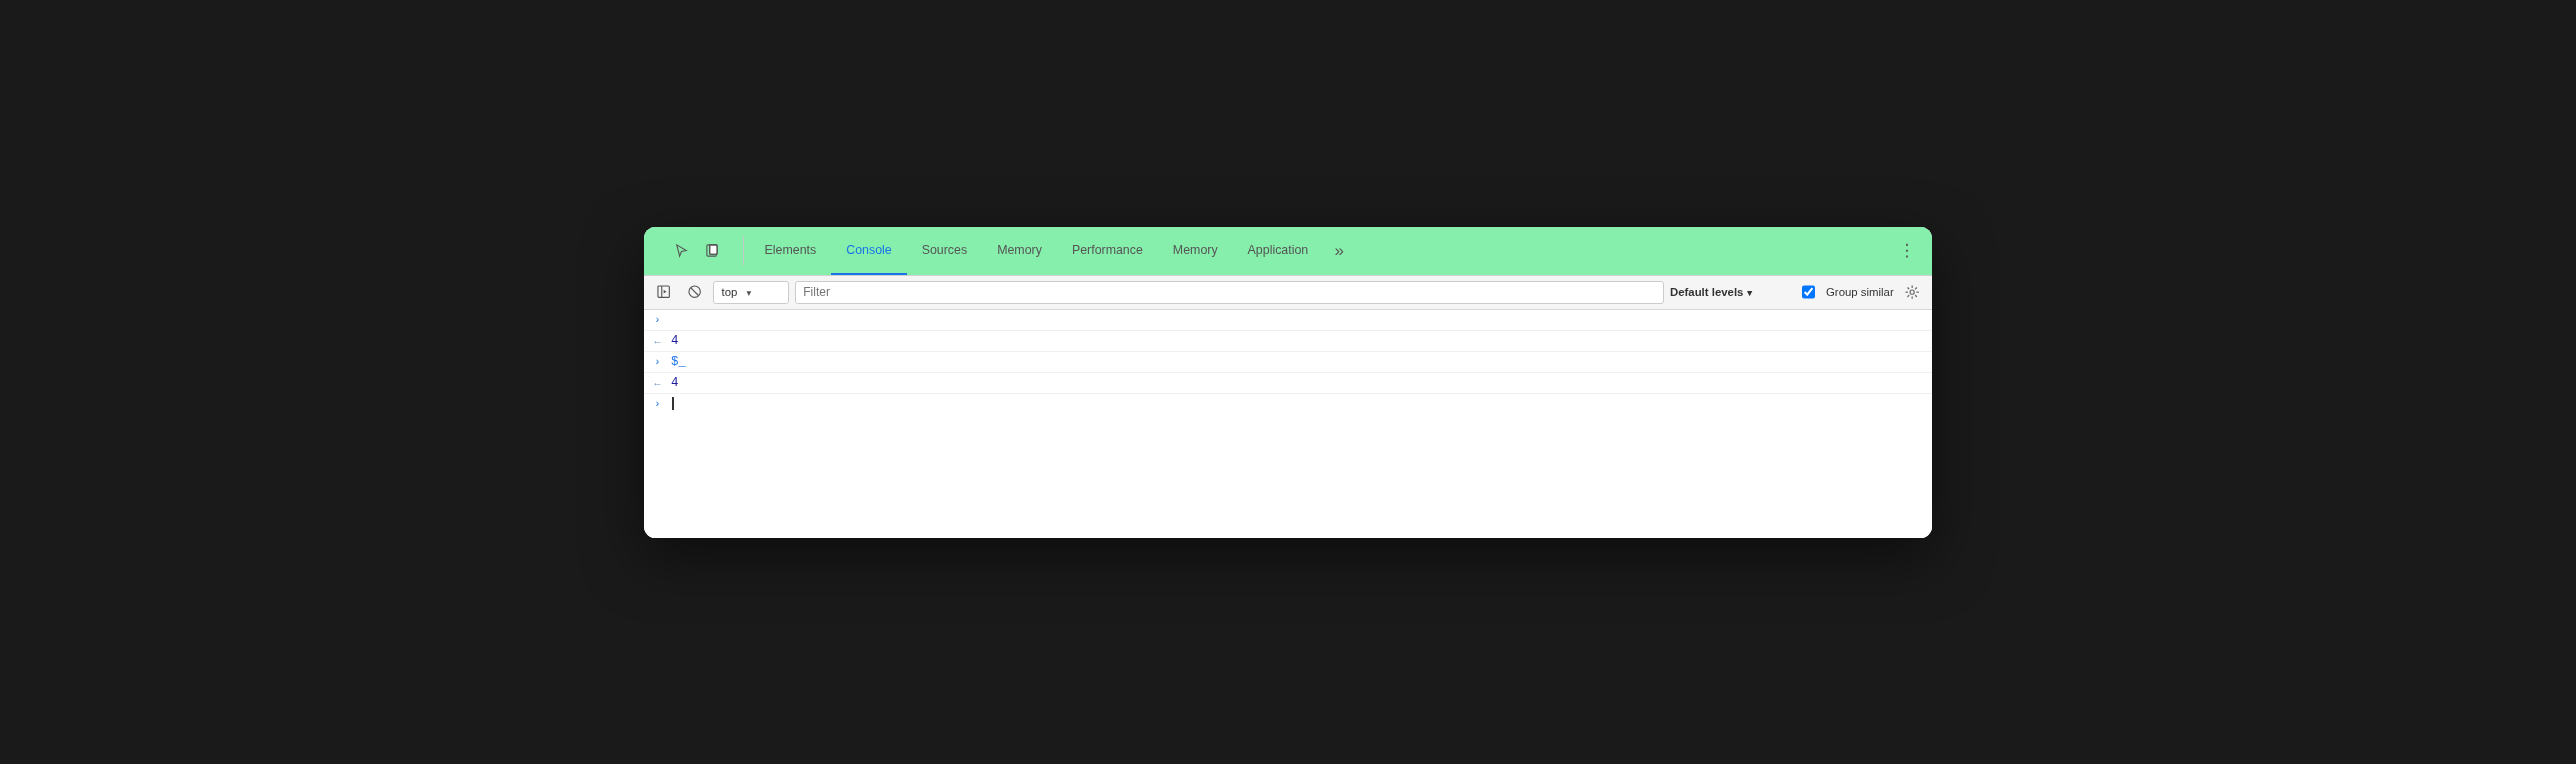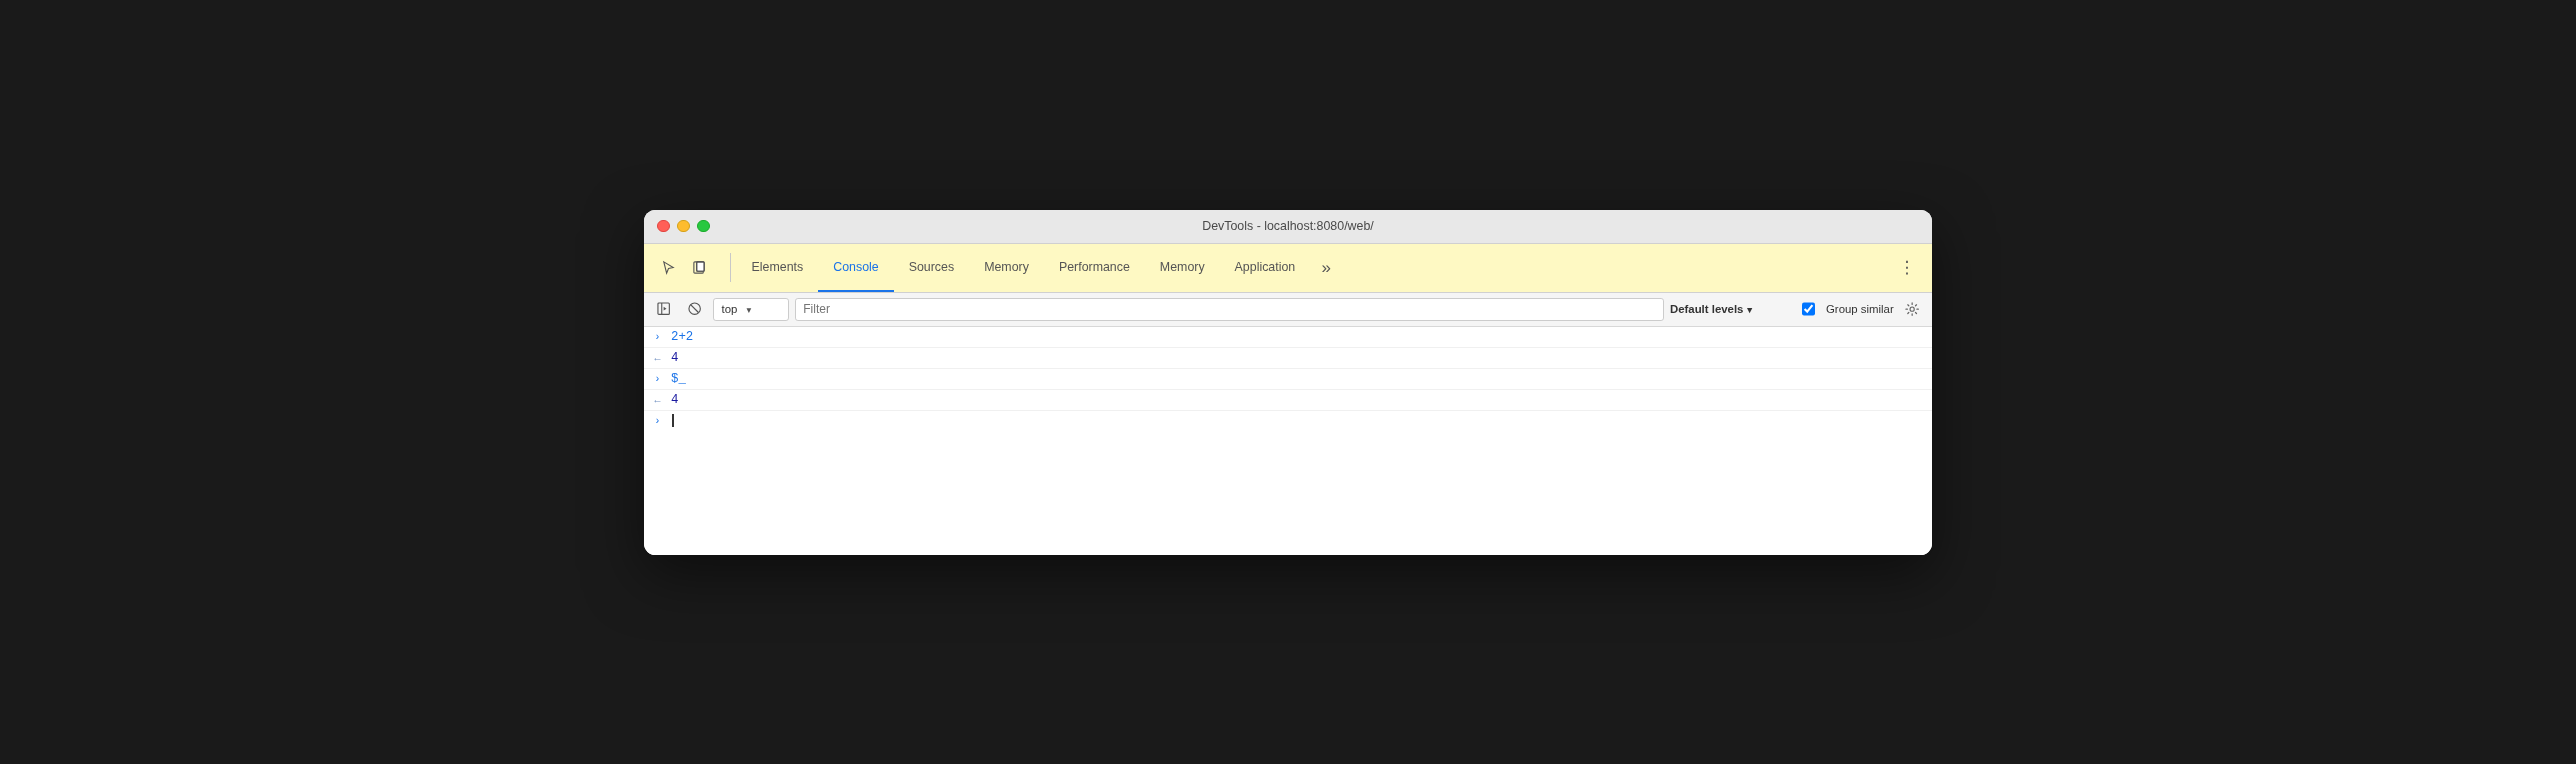--- a/index.html
+++ b/index.html
@@ -50,26 +50,26 @@
     .title-text {
       position: absolute;
       left: 50%;
       transform: translateX(-50%);
       font-size: 12.4px;
       color: #4a4a4a;
     }
 
     
     .tab-bar {
-      background: #fef9c3;
+      background: #86efac;
       display: flex;
       align-items: stretch;
       height: 49px;
       border-bottom: 1px solid #d0d0d0;
-      padding-left: 11px;
+      padding-left: 24px;
     }
 
     .tab-bar-left-icons {
       display: flex;
       align-items: center;
       gap: 3.8px;
       padding-right: 11.4px;
     }
 
     .icon-btn {
@@ -316,28 +316,20 @@
     }
 
     
     .icon-cursor svg, .icon-layers svg { width: 15px; height: 15px; }
   </style>
 </head>
 <body>
 
 <div class="window">
 
-  <div class="title-bar">
-    <div class="traffic-lights">
-      <div class="traffic-light close"></div>
-      <div class="traffic-light minimize"></div>
-      <div class="traffic-light maximize"></div>
-    </div>
-    <span class="title-text">DevTools - localhost:8080/web/</span>
-  </div>
 
   <div class="tab-bar">
     <div class="tab-bar-left-icons">
 
       <div class="icon-btn icon-cursor">
         <svg viewBox="0 0 16 16" fill="none" xmlns="http://www.w3.org/2000/svg">
           <path d="M3 2L13 8L8 9L6 14L3 2Z" stroke="#555" stroke-width="1.2" fill="none"></path>
         </svg>
       </div>
 
@@ -426,21 +418,20 @@
         <circle cx="7.5" cy="7.5" r="2.2" stroke="#666" stroke-width="1.2" fill="none"></circle>
         <path d="M7.5 1v1.5M7.5 12.5V14M1 7.5h1.5M12.5 7.5H14M2.93 2.93l1.06 1.06M11.01 11.01l1.06 1.06M2.93 12.07l1.06-1.06M11.01 3.99l1.06-1.06" stroke="#666" stroke-width="1.3" stroke-linecap="round"></path>
       </svg>
     </div>
   </div>
 
   <div class="console-content">
 
     <div class="console-row">
       <div class="row-arrow blue">›</div>
-      <div class="row-content text-blue">2+2</div>
     </div>
 
     <div class="console-row">
       <div class="row-arrow gray-blue">←</div>
       <div class="row-content text-dark-blue">4</div>
     </div>
 
     <div class="console-row">
       <div class="row-arrow blue">›</div>
       <div class="row-content text-blue">$_</div>

